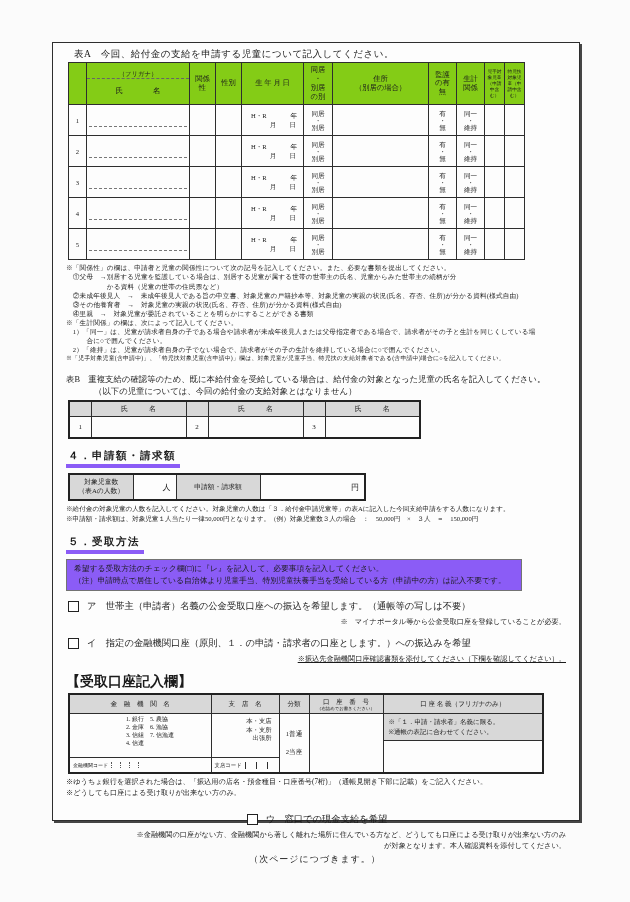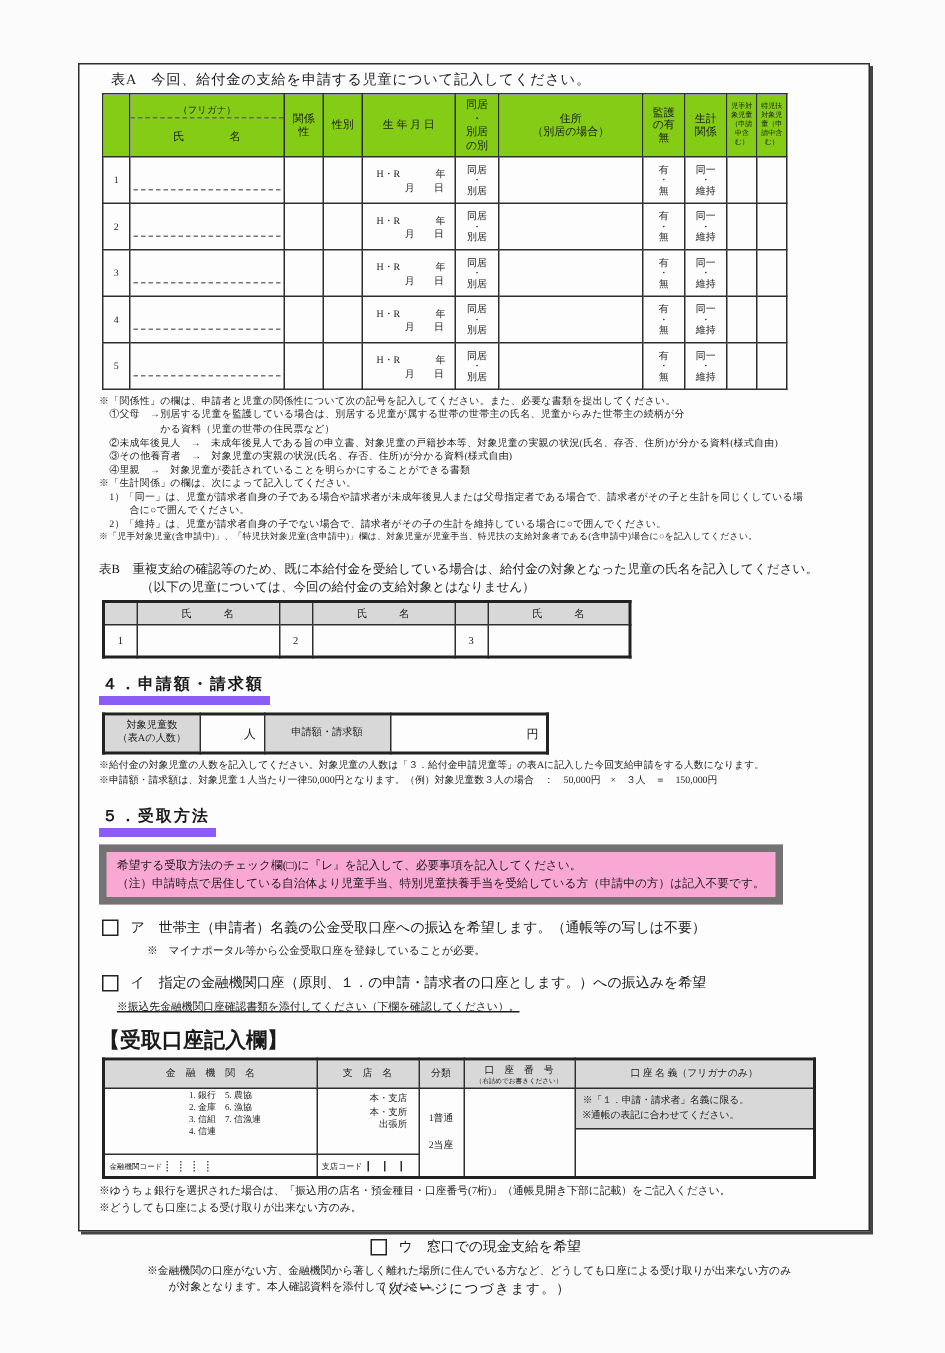--- a/index.html
+++ b/index.html
@@ -32,32 +32,32 @@
 
   .tB-title{font-size:8.4px;line-height:1.35;margin-top:12px;}
   .tB-sub{padding-left:28px;font-size:8.4px;line-height:1.35;}
   .tB{width:352px;margin:3px 0 0 2px;border:2px solid #222;}
   .tB .hrow{height:15px;}
   .tB .drow{height:22px;}
   .tB th{font-size:7px;background:#d8d8d8;text-align:center;}
   .tB td{font-size:7px;}
 
   .sec-h{margin-top:10px;font-size:10.5px;font-weight:bold;letter-spacing:1.5px;
-         border-bottom:6px solid #8b5cf6;width:fit-content;padding:0 4px 1px 2px;}
+         border-bottom:4px solid #8b5cf6;width:fit-content;padding:0 4px 1px 2px;}
   .t4{width:296px;margin:5px 0 0 2px;border:2px solid #222;}
   .t4 tr{height:26px;}
   .t4 .lab{font-size:6.8px;text-align:center;line-height:1.3;background:#d8d8d8;}
   .t4 .unit{font-size:8px;text-align:right;padding-right:5px;}
   .s4notes{font-size:6.6px;line-height:1.55;margin-top:3px;}
 
-  .instr{border:5px solid #737373;margin-top:5px;padding:3px 7px;font-size:7.8px;line-height:1.55;
-         width:456px;box-sizing:border-box;background:#f9a8d4;}
+  .instr{border:1px solid #737373;margin-top:5px;padding:3px 7px;font-size:7.8px;line-height:1.55;
+         width:456px;box-sizing:border-box;background:#8b5cf6;}
   .opt{display:flex;align-items:center;gap:8px;font-size:9.3px;margin-top:9px;padding-left:2px;}
   .cb{width:9px;height:9px;border:1px solid #222;flex:none;background:#fff;}
-  .optnote{margin:4px 0 0 32px;font-size:7.2px;line-height:1.5;}
+  .optnote{margin:4px 0 0 32px;font-size:7.2px;line-height:1.5;text-align:right;}
   .ul{text-decoration:underline;margin-left:12px;}
 
   .banklabel{font-size:14px;font-weight:bold;margin-top:9px;}
   .bank{width:474px;margin:2px 0 0 2px;border:2px solid #222;}
   .bank .hd{height:18px;background:#d8d8d8;font-size:6.6px;text-align:center;line-height:1.2;}
   .acct-sub{display:block;font-size:4.4px;}
   .bank .bodyrow{height:44px;}
   .bank .coderow-tr{height:15px;}
   .insttypes{font-size:6px;line-height:1.3;padding:2px 2px 2px 56px;}
   .branchtypes{font-size:6.3px;line-height:1.35;text-align:right;padding:3px 7px 3px 0;}

